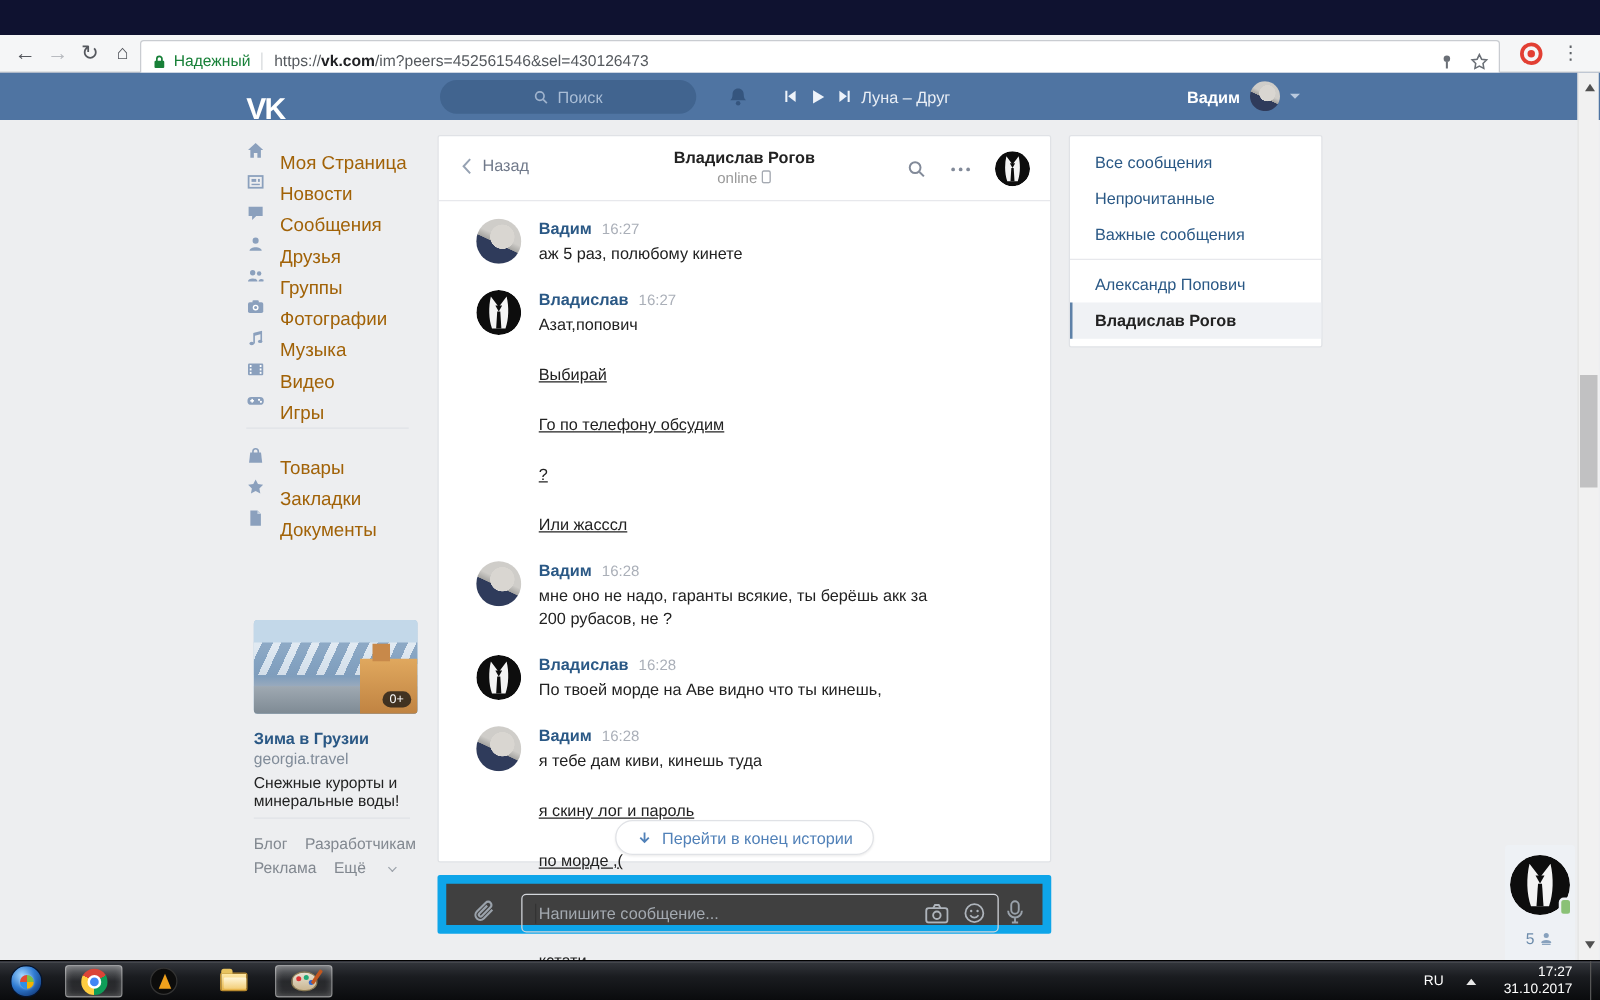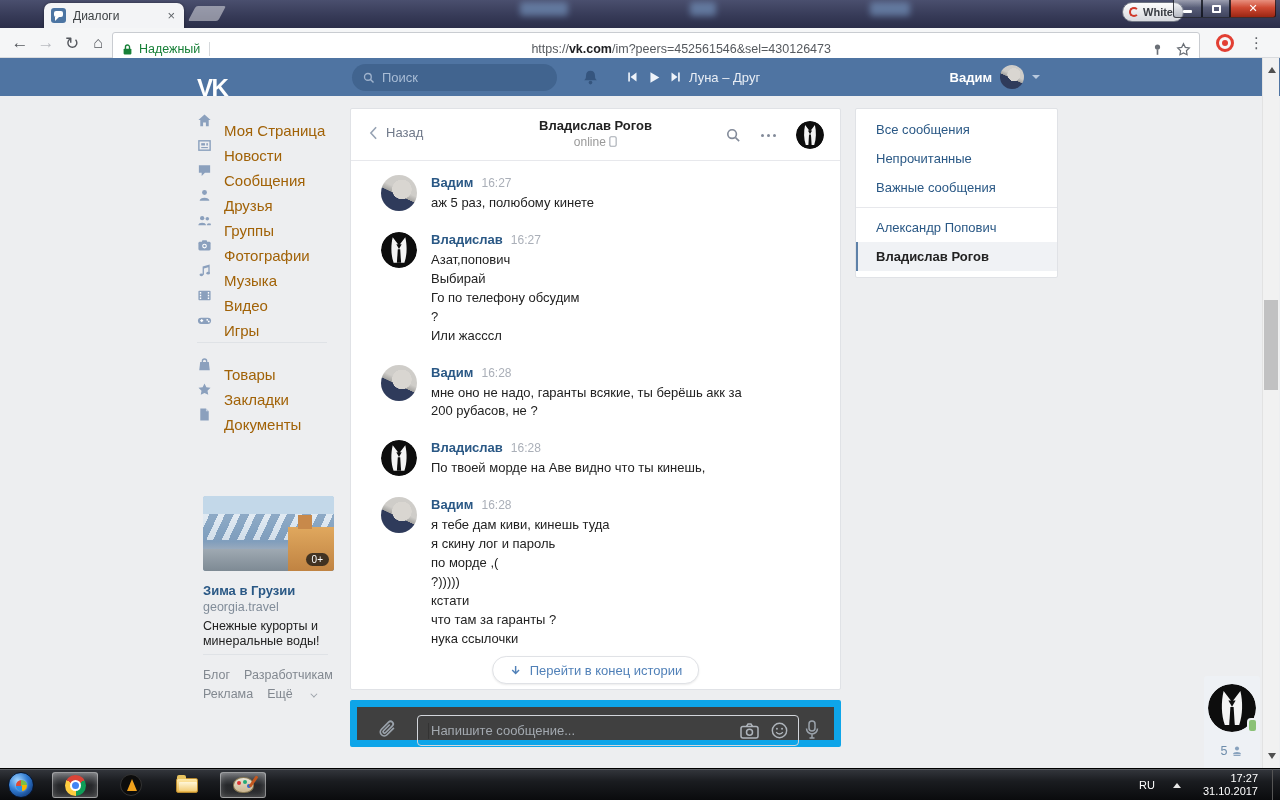--- a/index.html
+++ b/index.html
@@ -33,33 +33,33 @@
   .max-box { width:9px; height:8px; border:2px solid #fff; border-radius:1px; }
 
   
   .toolbar { position:absolute; left:0; top:28px; width:1280px; height:30px; background:#f5f6f7; border-bottom:1px solid #d9dbde; }
   .nav-ico { position:absolute; top:3px; width:24px; height:24px; display:flex; align-items:center; justify-content:center;
     font-size:17px; color:#55585e; }
   .omnibox { position:absolute; left:112px; top:4px; width:1088px; height:23px; background:#fff; border:1px solid #c9ccd1; border-radius:3px;
     display:flex; align-items:center; padding:16px 8px; }
   .secure-label { font-size:12.5px; color:#188038; margin-left:5px; }
   .omni-div { width:1px; height:14px; background:#d6d9dc; margin:0 9px; }
-  .url { font-size:12.5px; color:#55595e; white-space:nowrap; overflow:hidden; flex:1;text-align:center; }
+  .url { font-size:12.5px; color:#55595e; white-space:nowrap; overflow:hidden; flex:1; }
   .url b { color:#202124; font-weight:bold; }
   .omni-right { display:flex; align-items:center; gap:12px; margin-left:8px; }
   .ext-target { position:absolute; right:46px; top:6px; width:18px; height:18px; border-radius:50%; border:3px solid #e23f33; }
   .ext-target::after { content:""; position:absolute; left:3px; top:3px; width:6px; height:6px; border-radius:50%; background:#e23f33; }
   .menu-dots { position:absolute; right:16px; top:4px; color:#5f6368; font-size:15px; letter-spacing:0; line-height:22px; }
 
   
   .page { position:absolute; left:0; top:58px; width:1280px; height:710px; background:#edeef0; overflow:hidden; }
   .vk-header { position:absolute; left:0; top:0; width:1280px; height:38px; background:#4f74a2; }
   .vk-logo { position:absolute; left:197px; top:4px; color:#fff; font-size:24px; font-weight:bold; letter-spacing:-1.5px;margin-top:12px; }
   .vk-search { position:absolute; left:352px; top:6px; width:205px; height:27px; background:#41648f; border-radius:14px;
-    display:flex; align-items:center; padding:0 11px; gap:7px; }
+    display:flex; align-items:center; padding:0 11px; gap:7px;justify-content:center; }
   .vk-search-ph { font-size:13px; color:#a9bdd6; }
   .hdr-ico { position:absolute; top:0; height:38px; display:flex; align-items:center; }
   .track { position:absolute; left:689px; top:0; height:38px; display:flex; align-items:center; font-size:13px; color:#e9eef5; }
   .account { position:absolute; right:240px; top:0; height:38px; display:flex; align-items:center; gap:8px; }
   .account-name { color:#fff; font-size:13px; font-weight:bold; }
   .acc-chev { width:0; height:0; border:4px solid transparent; border-top-color:#b9c9de; margin-top:4px; }
 
   
   .sidebar { position:absolute; left:197px; top:50px; width:146px; }
   .menu-item { display:flex; align-items:center; height:25px; gap:12px; cursor:pointer; }
@@ -91,21 +91,21 @@
   .dots3 { display:flex; gap:3px; }
   .dots3 i { width:3px; height:3px; border-radius:50%; background:#828a99; }
   .messages { padding:14px 20px 0 30px; }
   .msg-group { display:flex; margin-bottom:20px; }
   .msg-avatar { width:36px; height:36px; border-radius:50%; flex:0 0 auto; overflow:hidden; }
   .msg-body { margin-left:14px; max-width:320px; }
   .msg-head { font-size:13px; margin-bottom:4px; }
   .msg-author { color:#2a5885; font-weight:bold; cursor:pointer; }
   .msg-time { color:#aaafb8; margin-left:8px; font-size:12px; }
   .msg-line { font-size:13px; color:#222; line-height:18px; }
-  .msg-line + .msg-line { margin-top:1px; }
+  .msg-line + .msg-line { margin-top:22px;text-decoration:underline; }
   .av-vadim { background:radial-gradient(circle at 58% 40%, #d9d6d1 0 32%, rgba(0,0,0,0) 33%),
     linear-gradient(205deg,#cfcdc9 0 42%,#a6a5a2 54%,#2f3b5b 55% 100%); background-color:#b8b6b2; }
   .jump-pill { position:absolute; left:50%; transform:translateX(-50%); bottom:5px; height:28px; background:#fff;
     border:1px solid #e0e2e6; border-radius:15px; display:flex; align-items:center; gap:8px; padding:0 16px;
     font-size:13px; color:#5181b8; box-shadow:0 1px 2px rgba(0,0,0,.08); cursor:pointer; white-space:nowrap; }
 
   
   .composer { position:absolute; left:350px; top:642px; width:491px; height:47px; background:#404040; border:7px solid #0ea5e9; border-radius:2px; }
   .clip { position:absolute; left:20px; top:12px; }
   .msg-input { position:absolute; left:60px; top:8px; width:382px; height:31px; border:1px solid #d3d6db; border-radius:4px;
@@ -161,44 +161,20 @@
   .tray-clock { text-align:right; font-size:11px; line-height:13px; margin-right:12px; }
   .show-desktop { width:8px; height:32px; border-left:1px solid #555; margin-left:2px; }
 
   svg { display:block; }
 </style>
 </head>
 <body>
 
 <div class="screen">
 
-  <div class="titlebar">
-    <div class="blob" style="left:520px;width:48px"></div>
-    <div class="blob" style="left:870px;width:40px"></div>
-    <div class="blob" style="left:690px;width:26px"></div>
-    <div class="tab">
-      <div class="favicon"></div>
-      <div class="tab-title">Диалоги</div>
-      <div class="tab-close">×</div>
-    </div>
-    <div class="newtab-btn"></div>
-    <div class="white-btn">
-      <span class="white-glyph"></span>
-      <span>White</span>
-    </div>
-    <div class="win-controls">
-      <div class="win-btn win-min">
-          <span class="min-bar"></span>
-        </div>
-      <div class="win-btn win-max">
-          <span class="max-box"></span>
-        </div>
-      <div class="win-btn win-close">✕</div>
-    </div>
-  </div>
 
   <div class="toolbar">
     <div class="nav-ico" style="left:8px">←</div>
     <div class="nav-ico" style="left:34px;color:#b8bbc0">→</div>
     <div class="nav-ico" style="left:60px">↻</div>
     <div class="nav-ico" style="left:86px;font-size:16px">⌂</div>
     <div class="omnibox">
       <svg width="13" height="13" viewBox="0 0 16 16">
         <path d="M5.5 7.5V5a2.5 2.5 0 0 1 5 0v2.5" fill="none" stroke="#188038" stroke-width="1.7"></path>
         <rect x="3.2" y="7" width="9.6" height="7" rx="1" fill="#188038"></rect>

